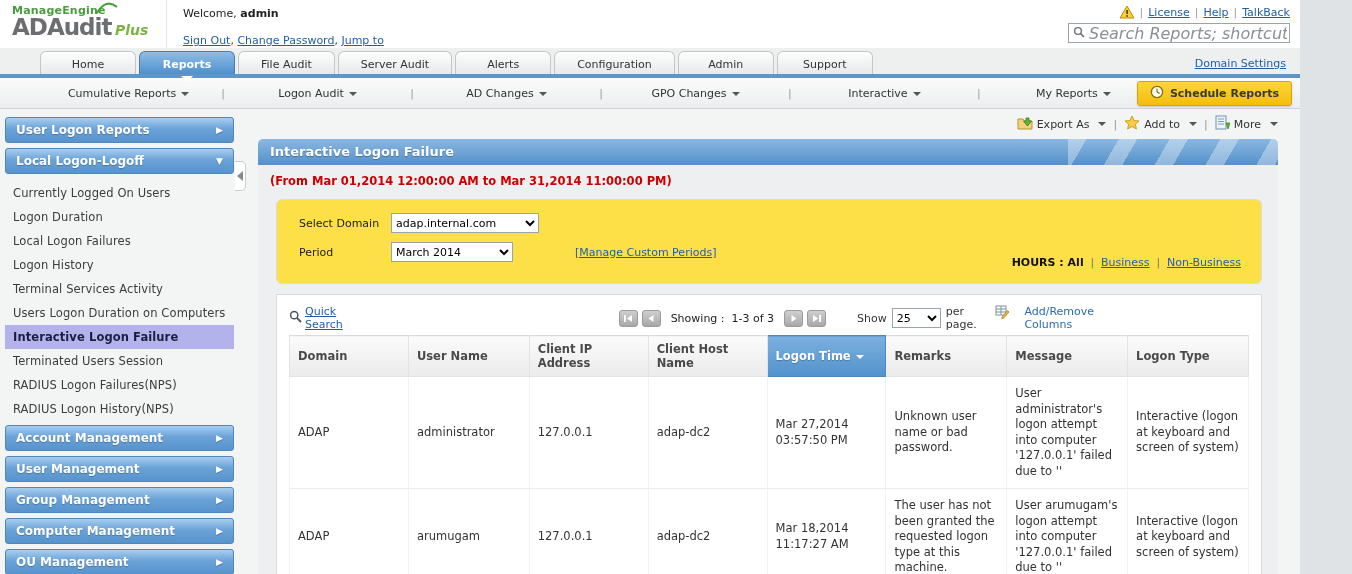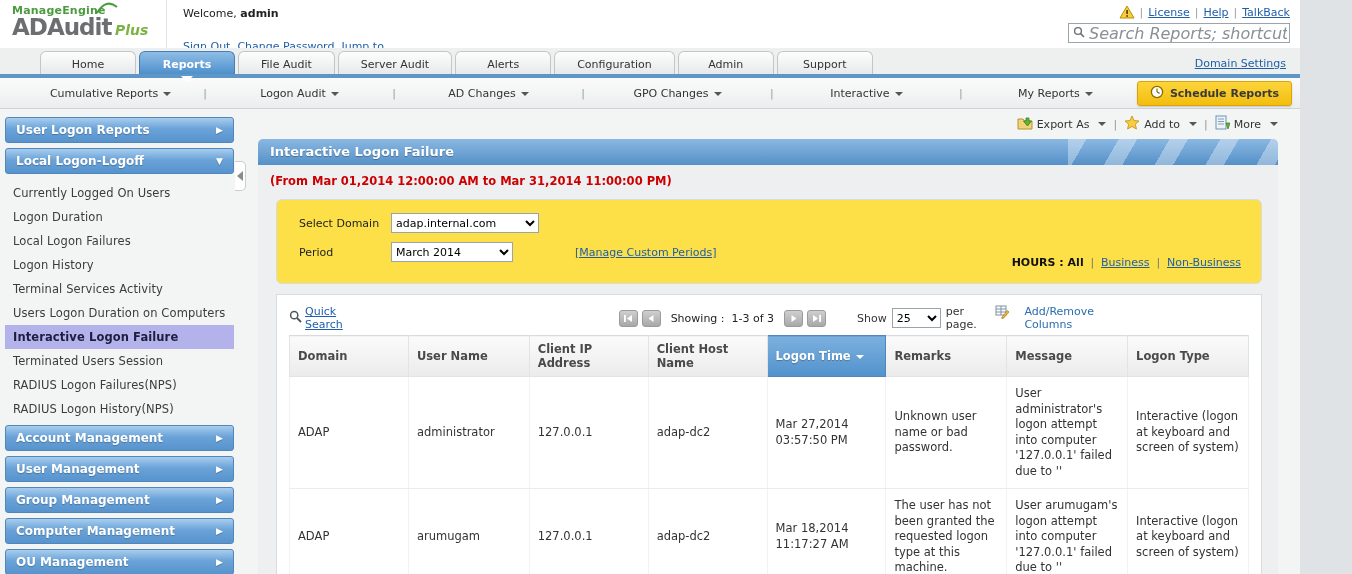--- a/index.html
+++ b/index.html
@@ -11,41 +11,41 @@
   a, .link { color:#1f5fa9; text-decoration:underline; cursor:pointer; }
 
   
   .topbar { position:relative; height:48px; background:#ffffff; display:flex; }
   .logo { width:158px; padding:4px 0 0 12px; position:relative; }
   .logo .brand { color:#4a9c3f; font-weight:bold; font-size:11px; letter-spacing:0.2px; }
   .logo .swoosh { position:absolute; left:96px; top:2px; }
   .logo .product { font-size:23px; font-weight:bold; color:#6d6e71; line-height:20px; letter-spacing:-1px; }
   .logo .plus { color:#7cb342; font-style:italic; font-size:14px; font-weight:bold; }
   .welcome { padding:7px 0 0 16px; border-left:1px solid #e5e5e5; margin-left:8px; }
-  .welcome .line1 { color:#222; margin-bottom:20px; }
+  .welcome .line1 { color:#222; margin-bottom:14px; }
   .welcome .line1 b { font-weight:bold; }
   .topbar-right { margin-left:auto; padding:5px 10px 0 0; text-align:right; }
   .util-row { display:flex; justify-content:flex-end; align-items:center; gap:5px; margin-bottom:4px; }
   .warning-icon { width:16px; height:14px; display:inline-block; }
   .search-box { display:flex; align-items:center; width:222px; height:20px; border:1px solid #9aa4ab; background:#fff; padding:0 4px; margin-left:auto; }
   .search-box input { border:none; outline:none; flex:1; font-style:italic; color:#777; font-size:16px; font-family:"DejaVu Sans", sans-serif; background:transparent; }
   .search-box input::placeholder { color:#8a9096; font-style:italic; }
 
   
   .tabrow { position:relative; height:30px; background:#eef0f0; border-bottom:4px solid #5e96c8; padding:3px 0 0 40px; display:flex; }
   .tab { position:relative; min-width:96px; text-align:center; padding:0 22px; line-height:25px; margin-right:3px;
          border:1px solid #c3c6c8; border-bottom:none; border-radius:6px 6px 0 0;
          background:linear-gradient(#fdfdfd,#e7e9ea); color:#333; cursor:pointer; }
   .tab.active { background:linear-gradient(#8fbde6,#4e90cc); border-color:#477fb4; color:#fff; font-weight:bold; }
   .tab.active .notch { position:absolute; left:50%; bottom:-8px; margin-left:-6px; width:0; height:0;
          border-left:6px solid transparent; border-right:6px solid transparent; border-top:6px solid #fff; z-index:3; }
   .domain-settings { position:absolute; right:14px; top:9px; }
 
   
-  .subnav { position:relative; height:31px; background:linear-gradient(#fbfbfb,#ebedee); border-bottom:1px solid #cfd3d6; display:flex; align-items:center; padding-left:18px; }
+  .subnav { position:relative; height:31px; background:linear-gradient(#fbfbfb,#ebedee); border-bottom:1px solid #cfd3d6; display:flex; align-items:center; padding-left:36px; }
   .subnav-items { display:flex; align-items:center; width:1130px; }
   .subnav-item { flex:1; text-align:center; color:#333; cursor:pointer; white-space:nowrap; }
   .subnav-sep { color:#9aa0a5; }
   .caret { display:inline-block; width:0; height:0; border-left:4px solid transparent; border-right:4px solid transparent; border-top:4px solid #555; margin-left:5px; vertical-align:middle; }
   .schedule-btn { position:absolute; right:8px; top:3px; height:25px; display:flex; align-items:center; gap:6px;
         background:linear-gradient(#fcd53a,#f3bd0e); border:1px solid #d9a404; border-radius:3px; padding:0 12px;
         font-weight:bold; color:#3a3a3a; cursor:pointer; box-shadow:0 1px 2px rgba(0,0,0,0.15); }
 
   
   .body { display:flex; height:466px; }

